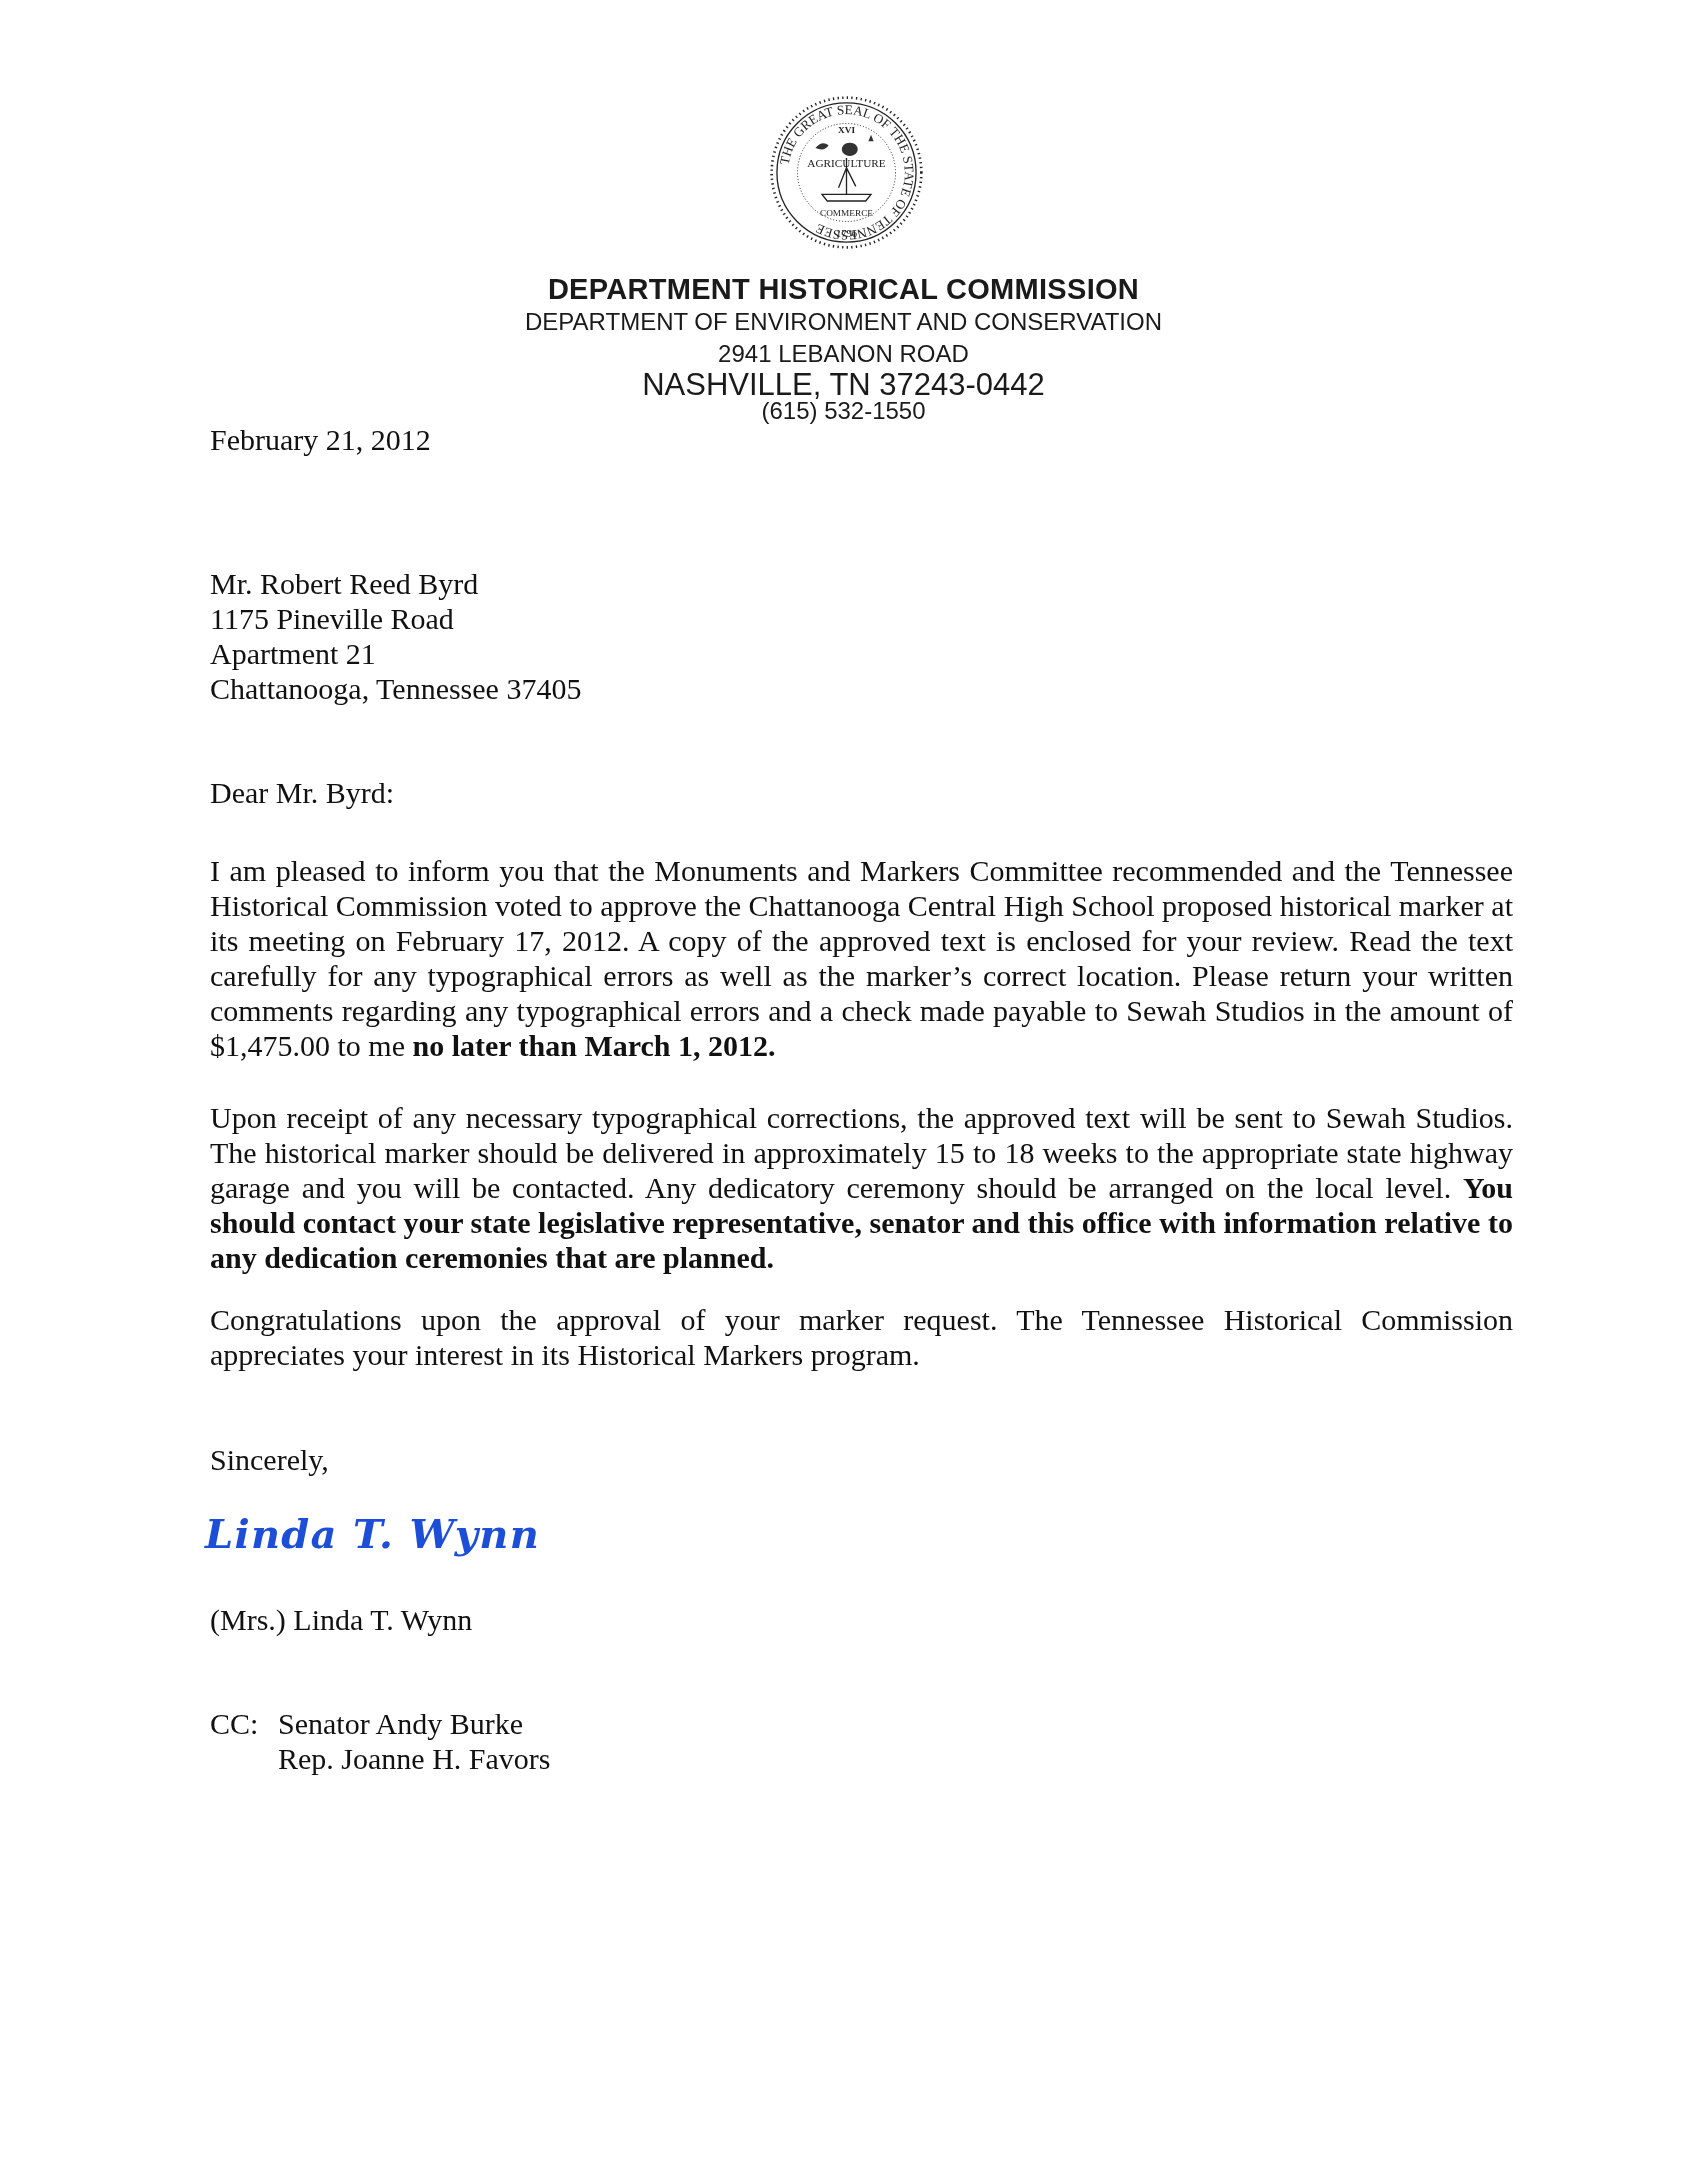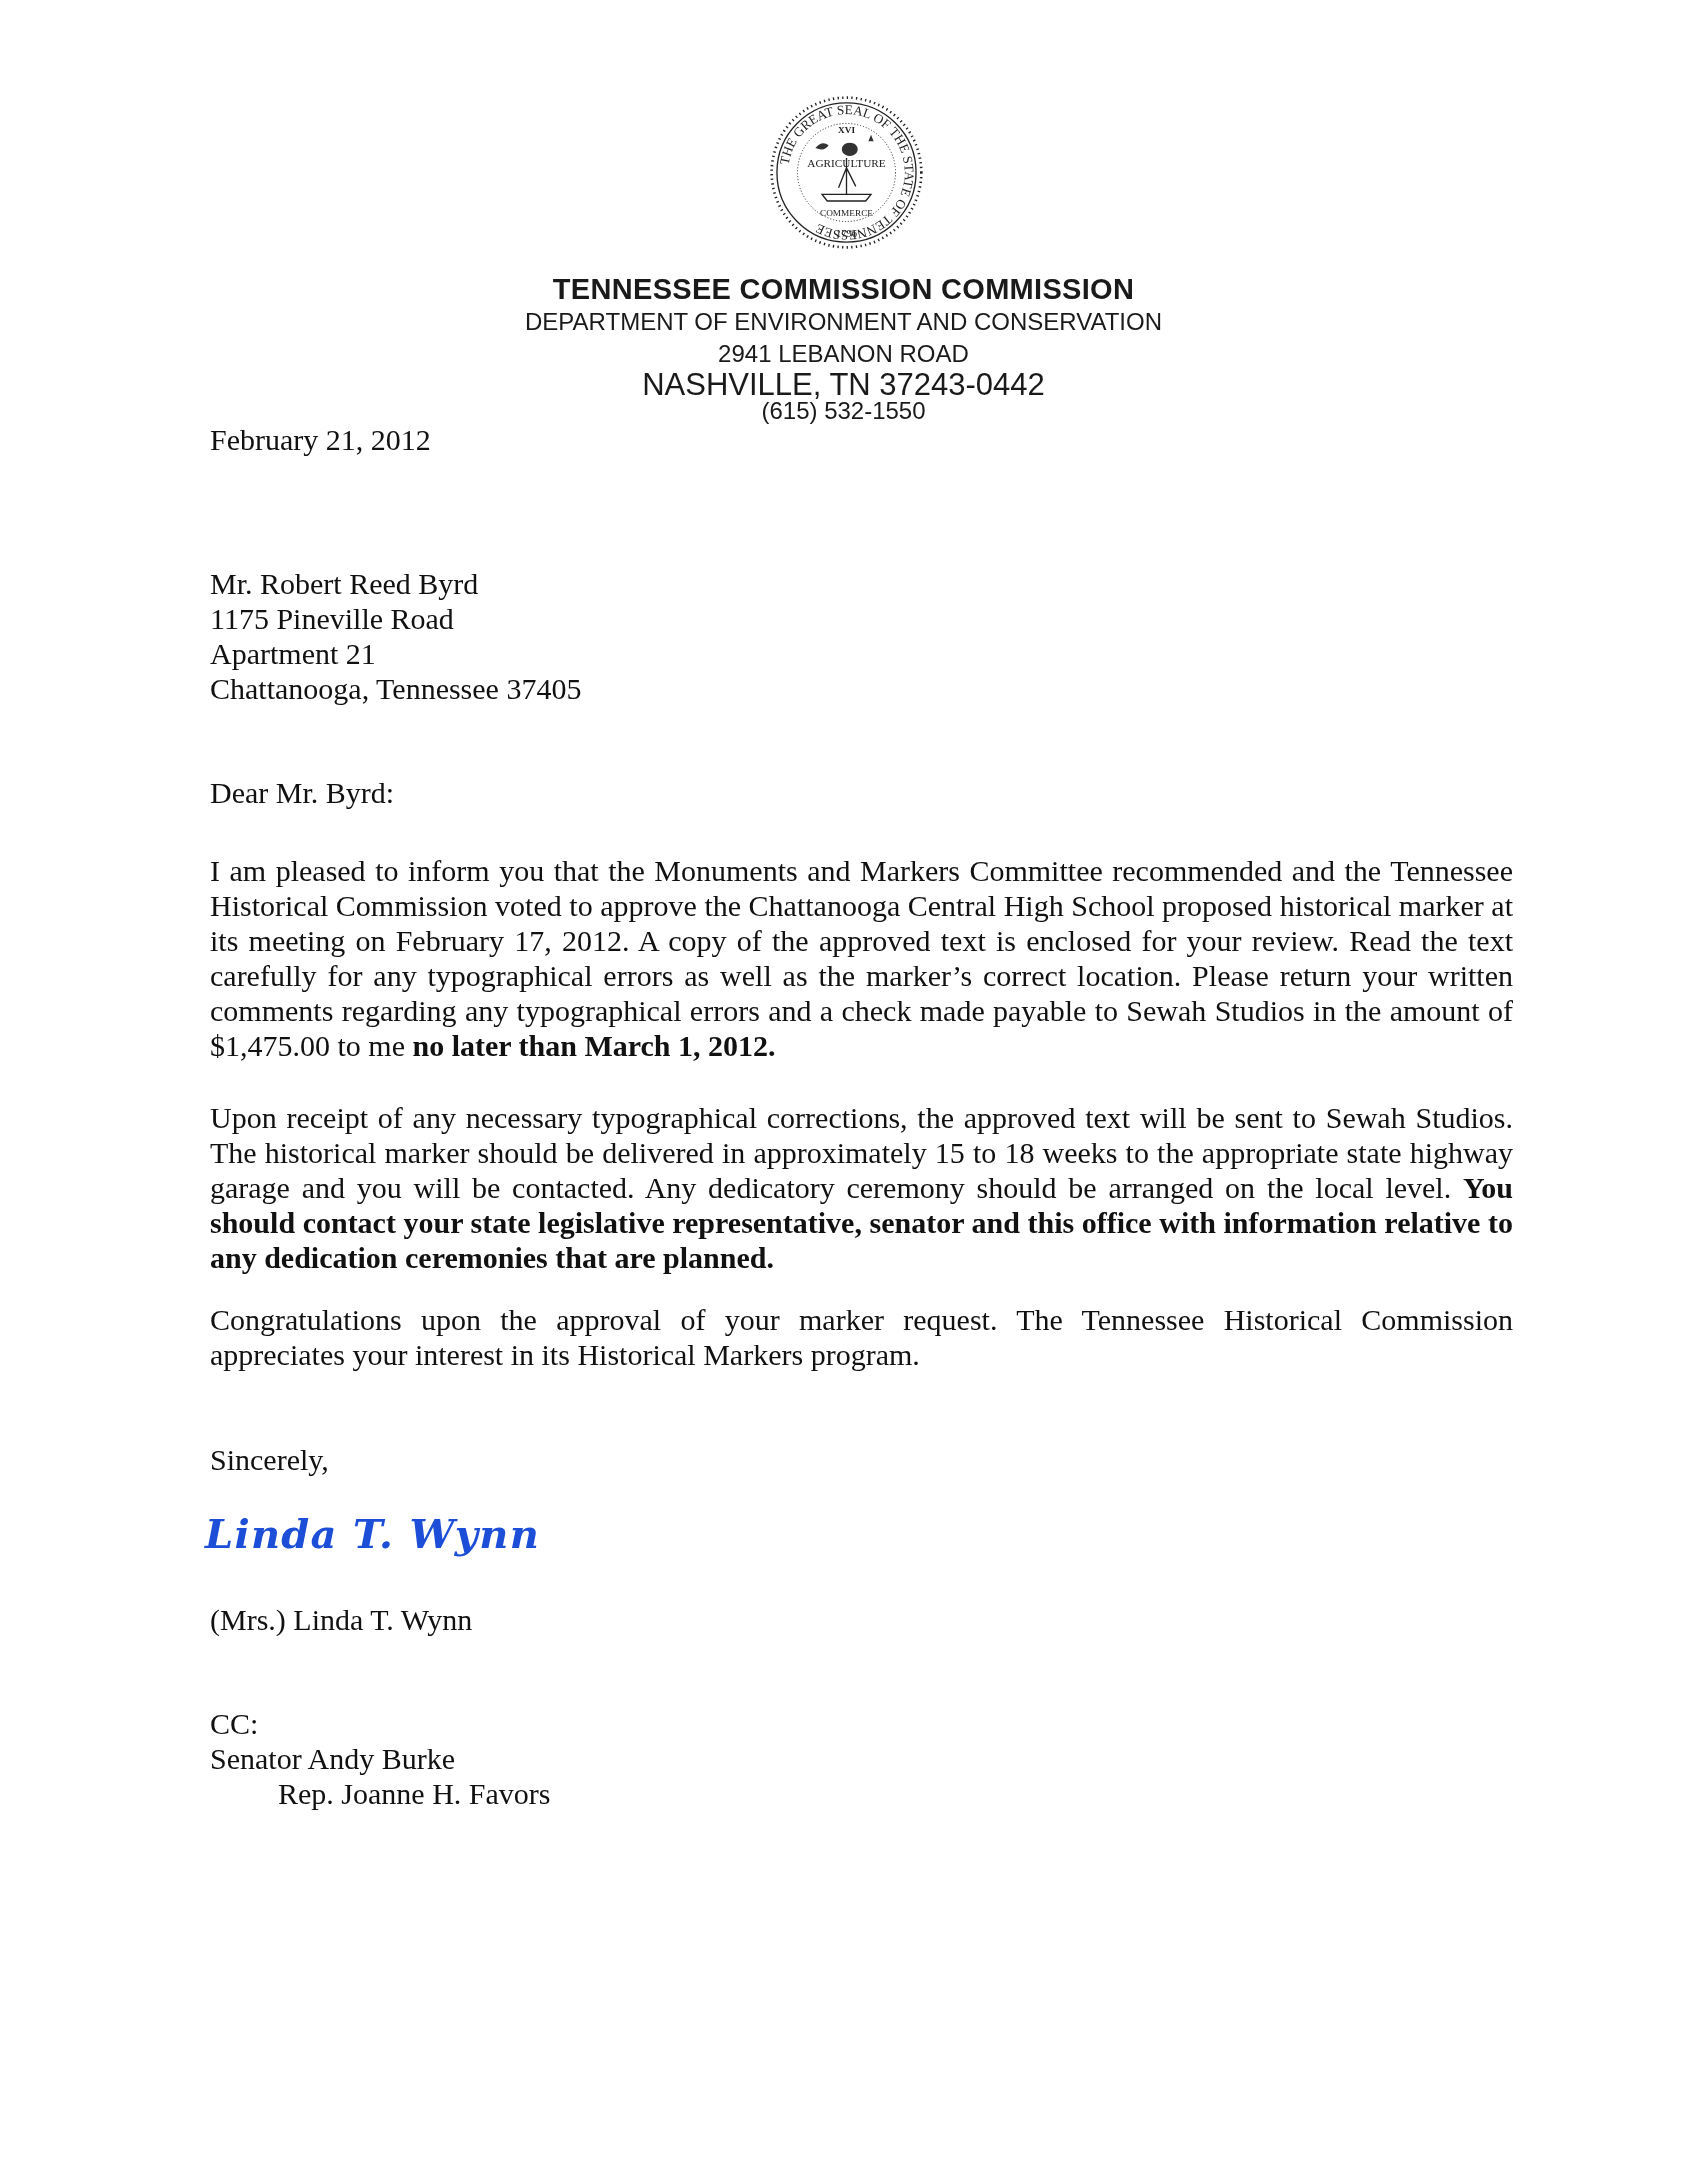--- a/index.html
+++ b/index.html
@@ -36,21 +36,21 @@
     b { font-weight: bold; }
 
     #closing { top: 1442px; }
     #signature {
       top: 1510px; left: 205px; font-size: 40px; color: #1f3f8f;
       font-family: "DejaVu Serif", serif; font-style: italic; font-weight: bold;
       letter-spacing: 1.3px;
     }
     #signer { top: 1602px; }
     #cc { top: 1706px; }
-    .cc-row { display: flex; flex-direction: column; }
+    .cc-row { display: flex; }
     .cc-label { width: 68px; }
     .cc-indent { padding-left: 68px; }
   </style>
 </head>
 <body>
 
 <svg id="seal" class="abs" viewBox="0 0 234 234">
   <defs>
     <path id="sealArc" d="M 117 117 m -88 0 a 88 88 0 1 1 176 0 a 88 88 0 1 1 -176 0"></path>
   </defs>
@@ -62,21 +62,21 @@
   </text>
   <text x="117" y="58" text-anchor="middle" font-family="Liberation Serif, serif" font-size="14" font-weight="bold" fill="#222">XVI</text>
   <path d="M70 80 q10 -12 20 -4 q-6 10 -20 4 z M122 72 a12 10 0 1 1 -0.1 0 z M150 70 l4 -10 l4 10 z" fill="#333"></path>
   <text x="117" y="108" text-anchor="middle" font-family="Liberation Serif, serif" font-size="17" fill="#222">AGRICULTURE</text>
   <path d="M80 150 l74 0 l-8 10 l-58 0 z" fill="none" stroke="#222" stroke-width="2"></path>
   <path d="M117 95 l0 55 M117 110 l-12 30 M117 110 l14 28" stroke="#222" stroke-width="2" fill="none"></path>
   <text x="117" y="183" text-anchor="middle" font-family="Liberation Serif, serif" font-size="14" fill="#222">COMMERCE</text>
   <text x="117" y="214" text-anchor="middle" font-family="Liberation Serif, serif" font-size="16" fill="#222">1796</text>
 </svg>
 
-<div id="lh-org" class="abs lh sans">TENNESSEE COMMISSION COMMISSION</div>
+<div id="lh-org" class="abs lh sans">DEPARTMENT HISTORICAL COMMISSION</div>
 <div id="lh-dept" class="abs lh sans">DEPARTMENT OF ENVIRONMENT AND CONSERVATION</div>
 <div id="lh-addr1" class="abs lh sans">2941 LEBANON ROAD</div>
 <div id="lh-addr2" class="abs lh sans">NASHVILLE, TN 37243-0442</div>
 <div id="lh-phone" class="abs lh sans">(615) 532-1550</div>
 
 <div id="date" class="abs txt serif">February 21, 2012</div>
 
 <div id="recipient" class="abs txt serif">
   <div>Mr. Robert Reed Byrd</div>
   <div>1175 Pineville Road</div>

